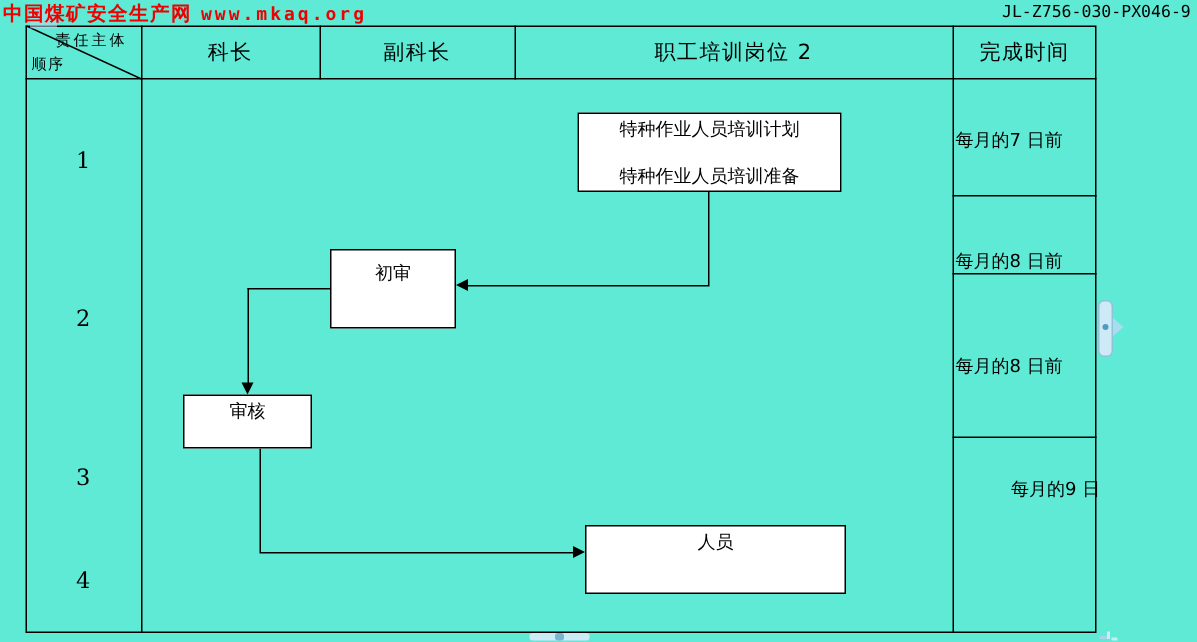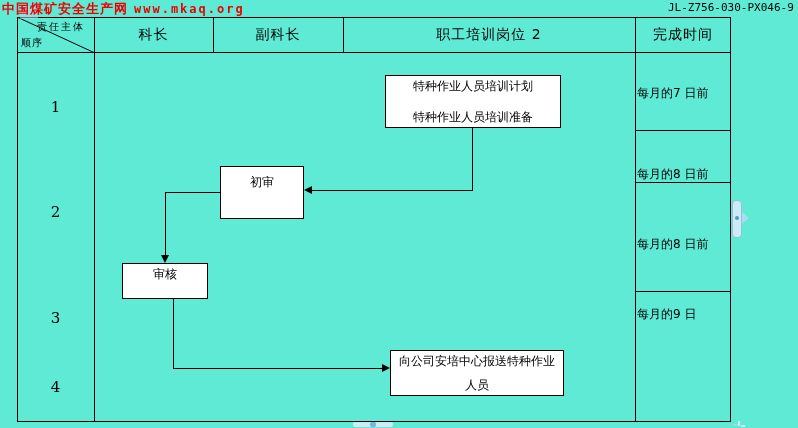--- a/index.html
+++ b/index.html
@@ -57,21 +57,21 @@
     font-family: "DejaVu Serif", serif; font-size: 15px;
   }
   .step.s1 { top: 98px; } .step.s2 { top: 203px; }
   .step.s3 { top: 309px; } .step.s4 { top: 378px; }
   
   .deadline {
     position: absolute; left: 637px; width: 94px;
     font-size: 12px; white-space: nowrap;
   }
   .deadline.d1 { top: 85px; } .deadline.d2 { top: 166px; }
-  .deadline.d3 { top: 236px; } .deadline.d4 { top: 306px; }
+  .deadline.d3 { top: 236px; } .deadline.d4 { top: 318px; padding-left: 37px; }
   
   .fbox {
     position: absolute; border: 1px solid #000; background: #fff;
     display: flex; flex-direction: column; align-items: center; justify-content: space-between;
     font-size: 12px; text-align: center; line-height: 20px; z-index: 2;
   }
   .fbox.plan   { left: 385px; top: 75px;  width: 176px; height: 53px; }
   .fbox.first  { left: 220px; top: 166px; width: 84px;  height: 53px; justify-content: flex-start; padding-top: 5px; }
   .fbox.review { left: 122px; top: 263px; width: 86px;  height: 36px; }
   .fbox.report { left: 390px; top: 350px; width: 174px; height: 46px; }
@@ -150,21 +150,20 @@
     <div>特种作业人员培训计划</div>
     <div>特种作业人员培训准备</div>
   </div>
   <div class="fbox review">
     <div>审核</div>
   </div>
   <div class="fbox first">
     <div>初审</div>
   </div>
   <div class="fbox report">
-    <div>向公司安培中心报送特种作业</div>
     <div>人员</div>
   </div>
 
   <div class="conn" style="left:472px; top:128px; width:1px; height:62px;"></div>
   <div class="conn" style="left:308px; top:190px; width:165px; height:1px;"></div>
   <div class="arrow left" style="left:304px; top:186px;"></div>
 
   <div class="conn" style="left:165px; top:192px; width:55px; height:1px;"></div>
   <div class="conn" style="left:165px; top:192px; width:1px; height:64px;"></div>
   <div class="arrow down" style="left:161px; top:255px;"></div>

